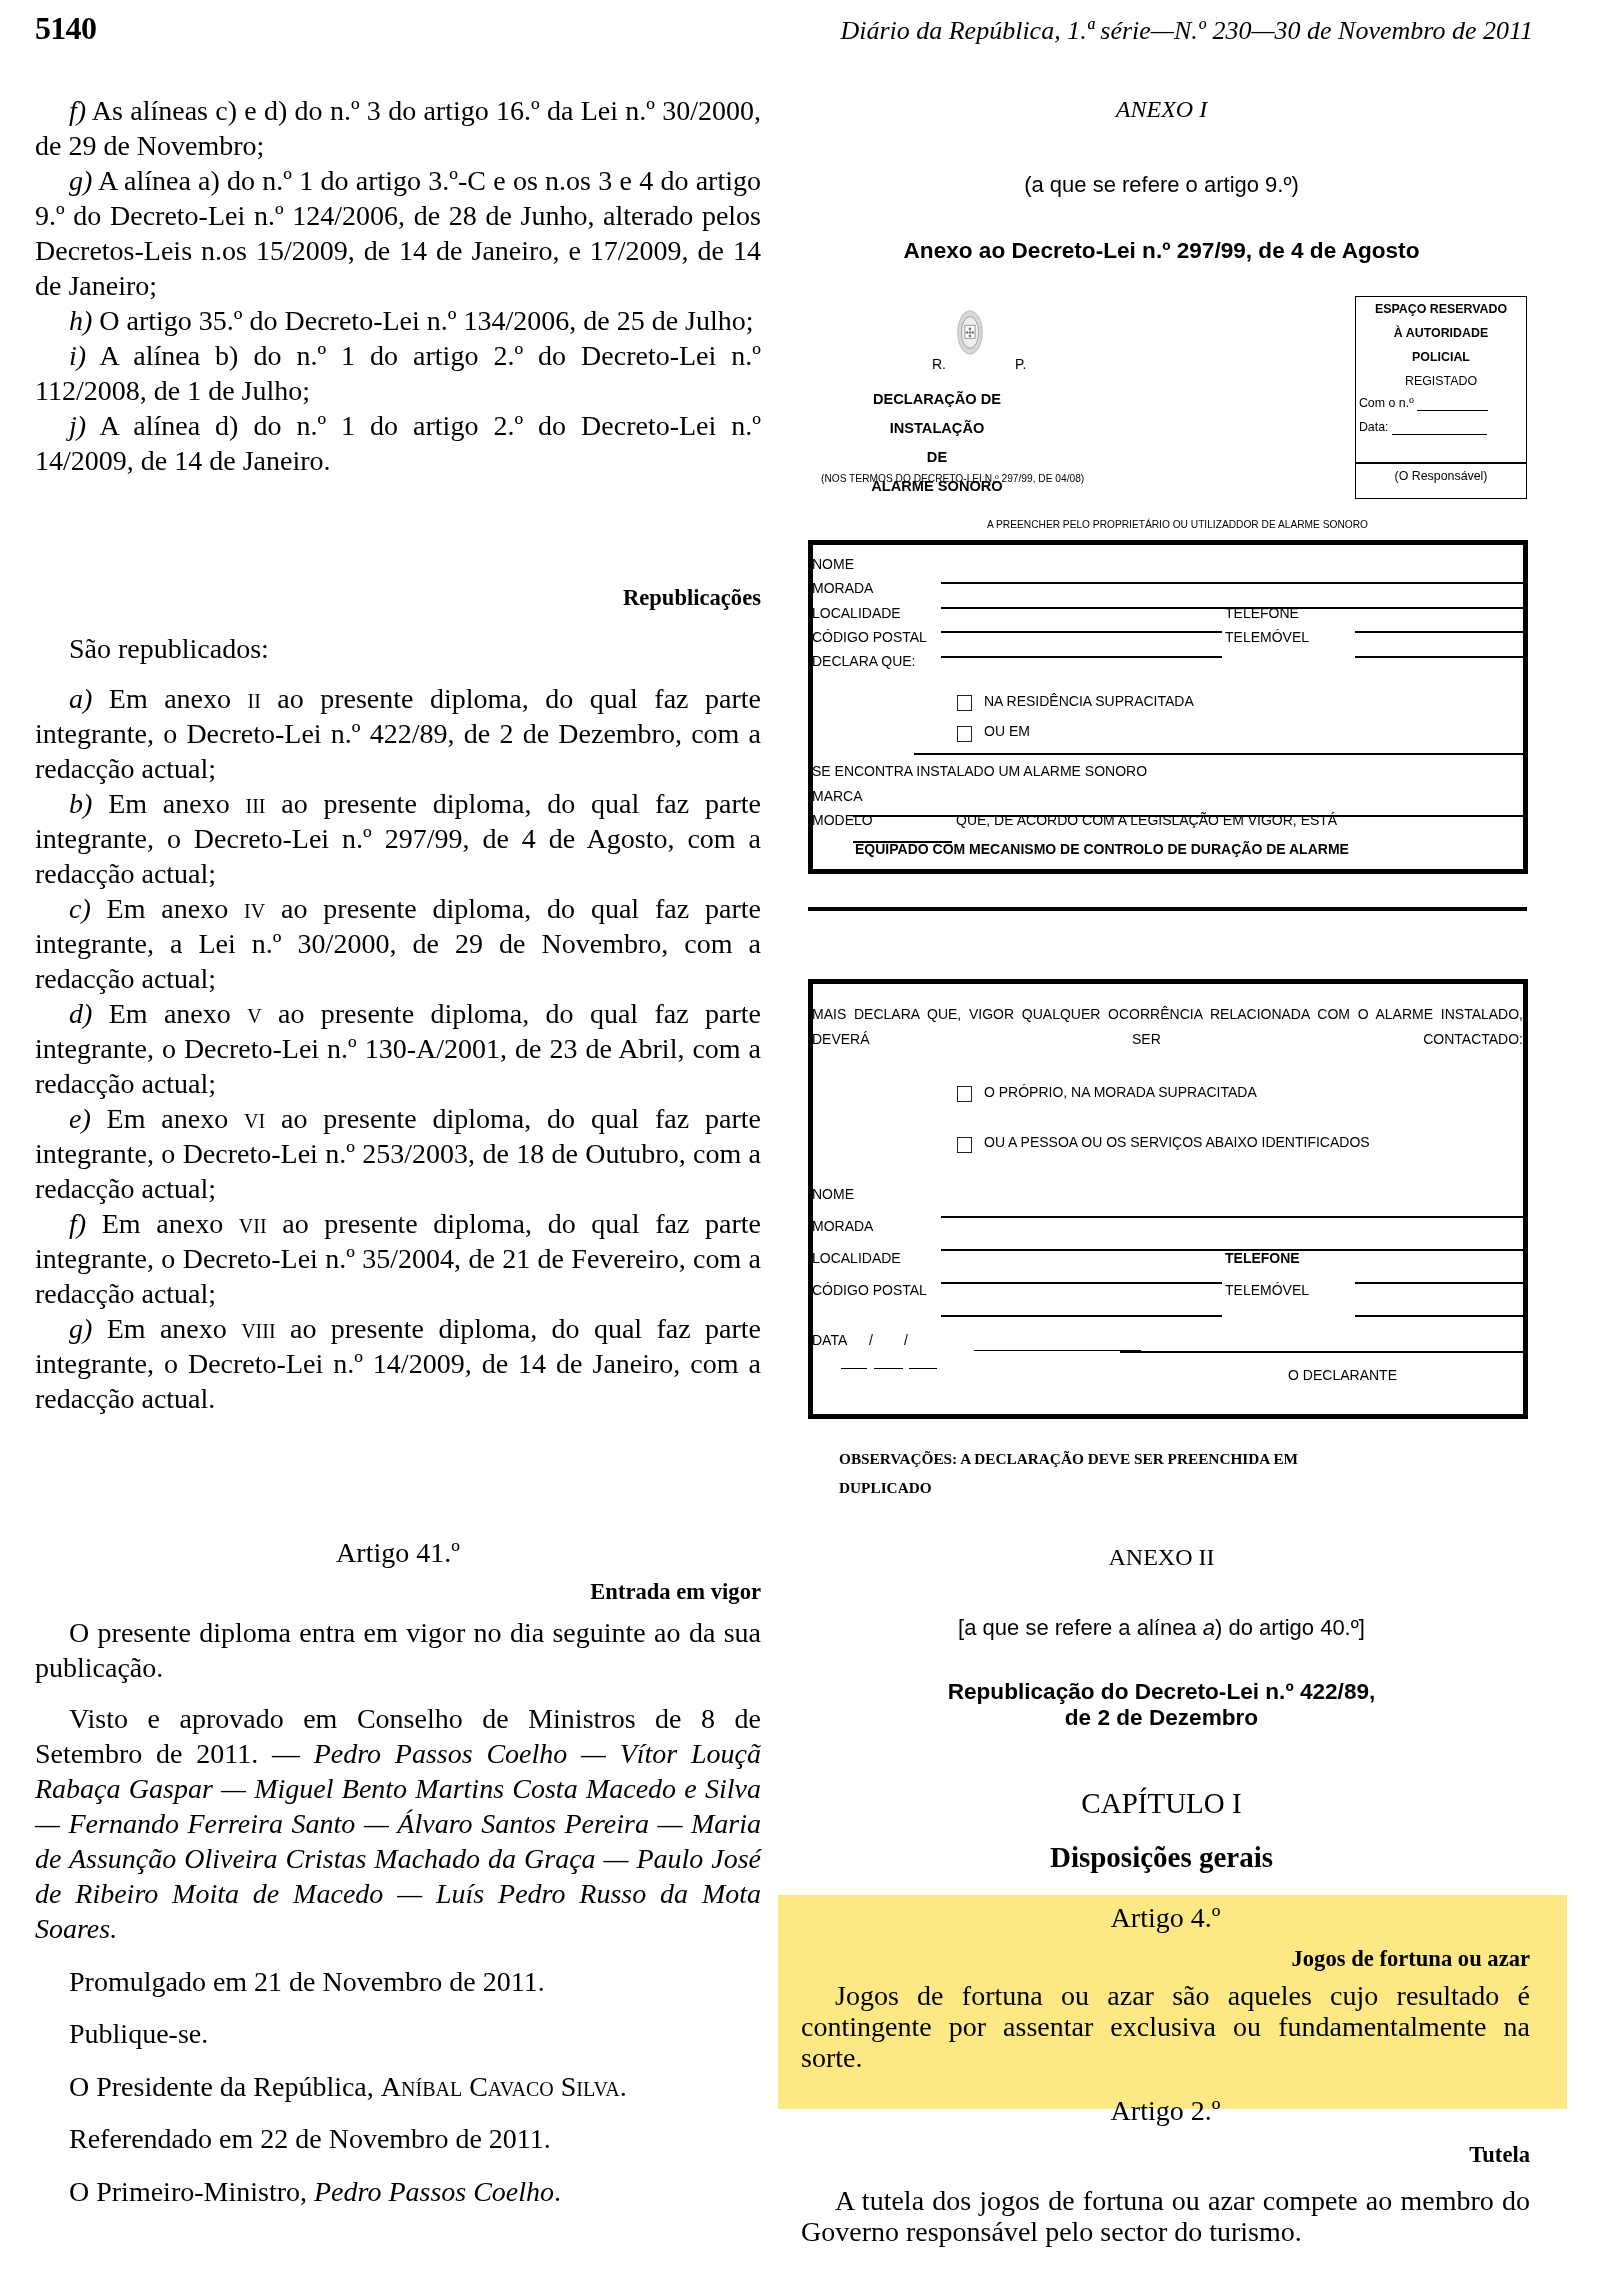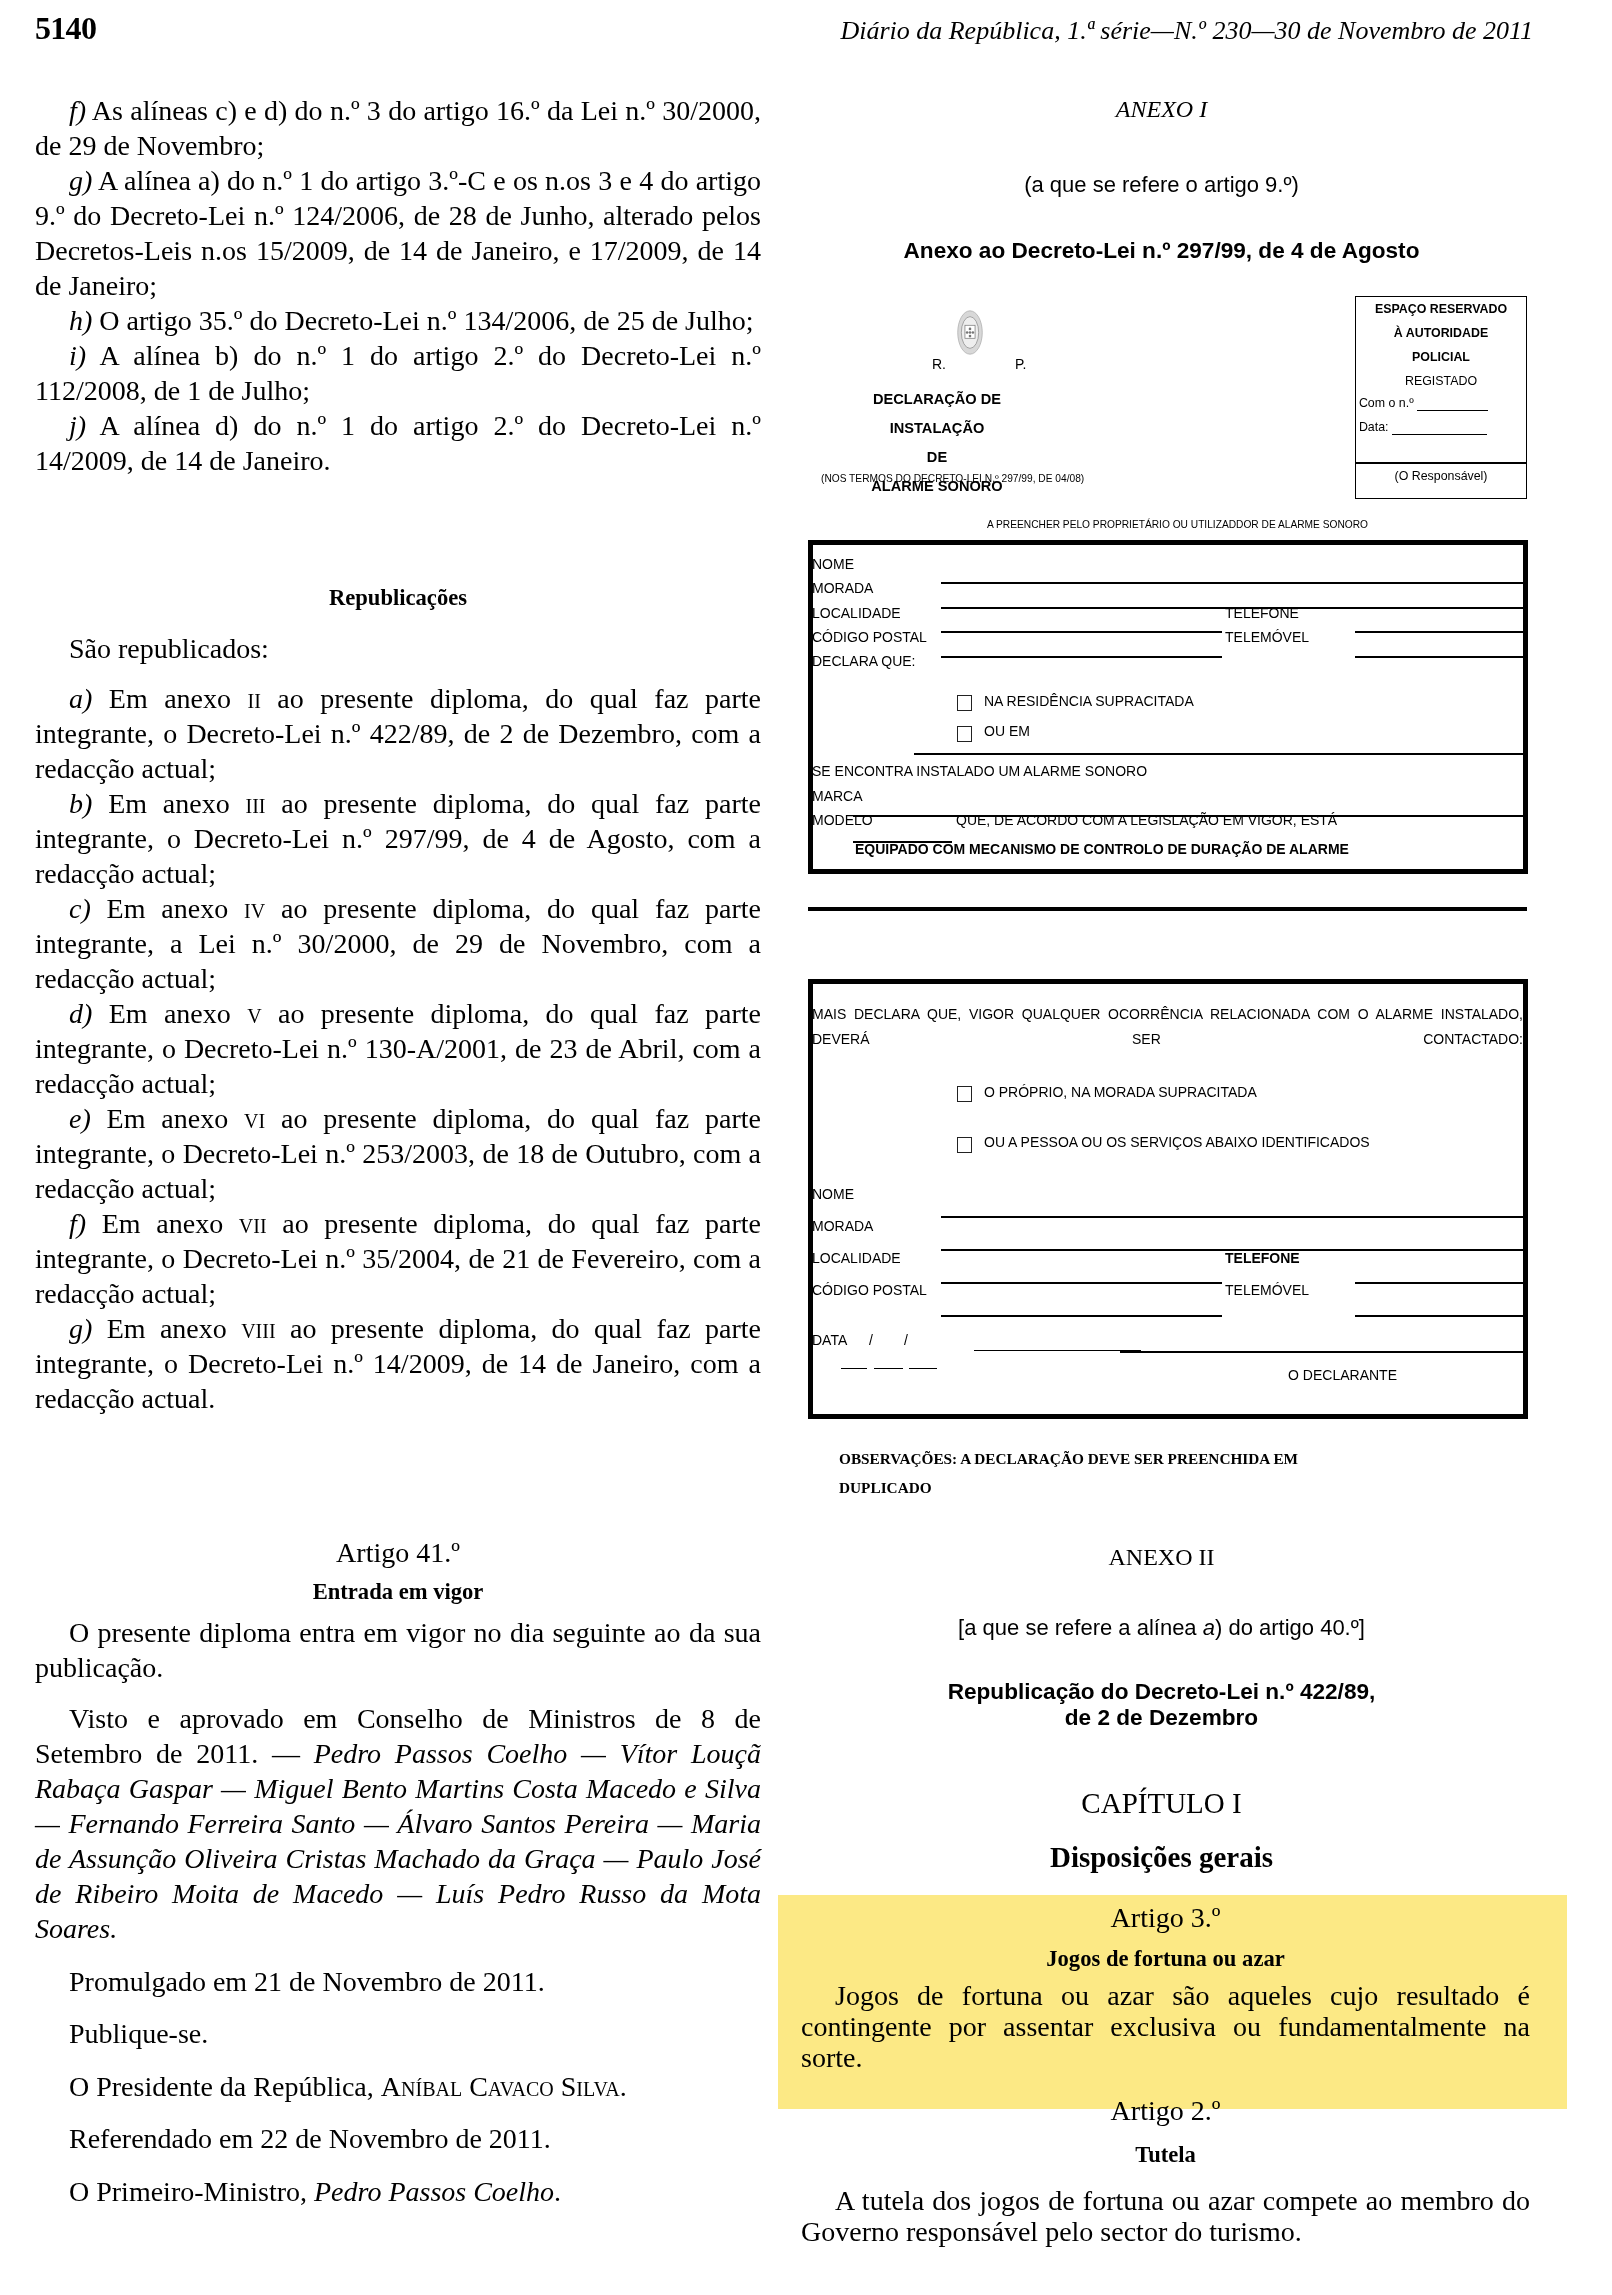--- a/index.html
+++ b/index.html
@@ -8,21 +8,21 @@
   .serif { font-family:"Liberation Serif", serif; }
   .sans { font-family:"Liberation Sans", sans-serif; }
   .page-num { left:35px; top:10.2px; font-size:32px; font-weight:bold; letter-spacing:-0.7px; }
   .running-head { right:79px; top:16px; font-size:26px; font-style:italic; }
 
   
   .col-left { left:35px; width:726px; }
   .para { font-size:28px; line-height:35px; text-align:justify; margin:0; }
   .indent { text-indent:34px; }
   .art-title { text-align:center; font-size:28px; line-height:34px; }
-  .art-sub { text-align:center; font-size:22.6px; font-weight:bold; line-height:29px; }
+  .art-sub { text-align:right; font-size:22.6px; font-weight:bold; line-height:29px; }
   .sc { font-variant:small-caps; }
   .it { font-style:italic; }
 
   
   .col-right { left:786px; width:751px; }
   .center { text-align:center; }
   .form-box { border:5.1px solid #000; box-sizing:border-box; }
   .uline { position:absolute; height:0; border-top:2.2px solid #000; }
   .cbx { position:absolute; width:14.6px; height:16px; border:1.5px solid #222; box-sizing:border-box; }
   .flabel { position:absolute; font-family:"Liberation Sans", sans-serif; font-size:14px; }
@@ -174,21 +174,21 @@
 <div class="abs col-right center sans" style="top:1615px; font-size:22px;"><span>[a que se refere a alínea </span><span class="it">a</span><span>) do artigo 40.º]</span></div>
 <div class="abs col-right center sans" style="top:1679px; font-size:22.6px; font-weight:bold; line-height:25.5px;">
   <div>Republicação do Decreto-Lei n.º 422/89,</div>
   <div>de 2 de Dezembro</div>
 </div>
 <div class="abs col-right center serif" style="top:1787px; font-size:29px;">CAPÍTULO I</div>
 <div class="abs col-right center serif" style="top:1841px; font-size:29px; font-weight:bold;">Disposições gerais</div>
 
 <div class="abs highlight" style="left:778px; top:1895px; width:789px; height:214px;"></div>
 <div class="abs col-right" style="top:1901px; left:801px; width:729px;">
-  <div class="art-title">Artigo 3.º</div>
+  <div class="art-title">Artigo 4.º</div>
   <div class="art-sub" style="margin-top:8.8px;">Jogos de fortuna ou azar</div>
   <p class="para indent" style="margin-top:7.3px; line-height:31px;">Jogos de fortuna ou azar são aqueles cujo resultado é contingente por assentar exclusiva ou fundamentalmente na sorte.</p>
 </div>
 <div class="abs col-right" style="top:2110px; left:801px; width:729px;">
   <div class="art-title" style="margin-top:-16px;">Artigo 2.º</div>
   <div class="art-sub" style="margin-top:11.7px;">Tutela</div>
   <p class="para indent" style="margin-top:16px; line-height:31px;">A tutela dos jogos de fortuna ou azar compete ao membro do Governo responsável pelo sector do turismo.</p>
 </div>
 
 

